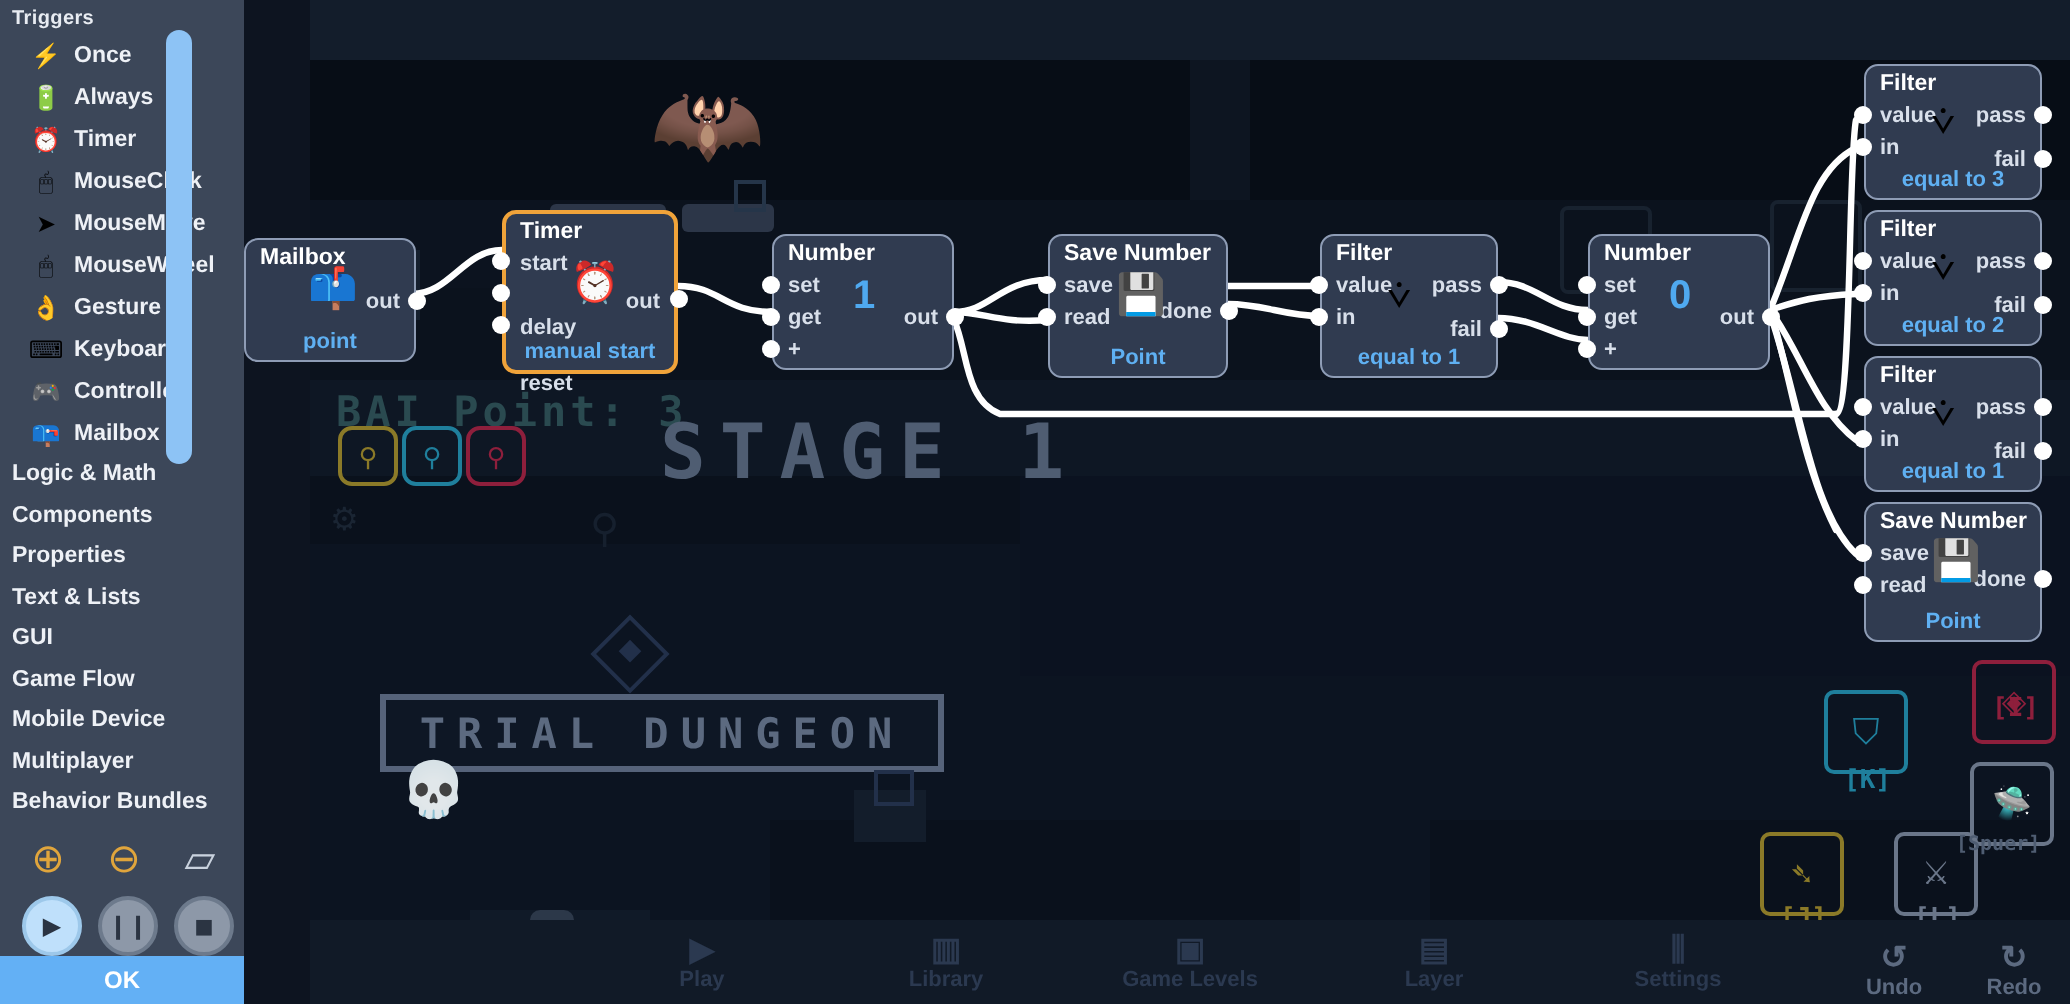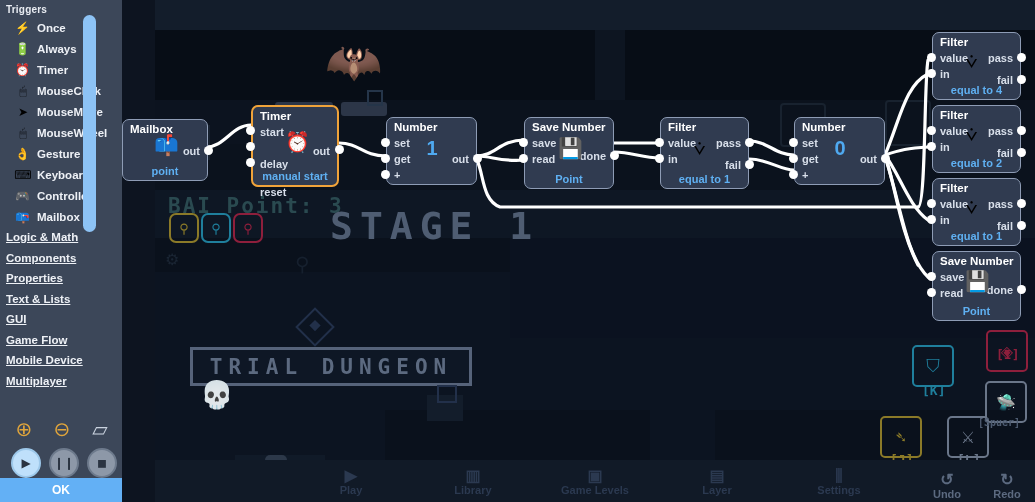--- a/index.html
+++ b/index.html
@@ -31,21 +31,21 @@
   
   #sidebar{position:absolute;left:0;top:0;width:122px;height:478px;
            background:#3c4759;z-index:30;}
   #sidebar .secthead{color:#e8ecf2;font-size:10px;font-weight:bold;
                      padding:4px 0 2px 6px;letter-spacing:.2px;}
   .trigrow{display:flex;align-items:center;height:21px;padding-left:14px;}
   .trigrow .ic{width:18px;height:15px;display:flex;align-items:center;
                justify-content:center;font-size:12px;margin-right:5px;}
   .trigrow .tx{color:#eef1f6;font-size:11.5px;font-weight:bold;}
   .catrow{color:#eef1f6;font-size:11.5px;font-weight:bold;height:20.5px;
-          padding-left:6px;display:flex;align-items:center;text-decoration:underline;}
+          padding-left:6px;display:flex;align-items:center;}
   #scrollbar{position:absolute;left:83px;top:15px;width:13px;height:217px;
              border-radius:7px;background:#8dc3f5;z-index:31;}
 
   #toolrow{position:absolute;left:0;top:415px;width:122px;height:30px;}
   #playrow{position:absolute;left:0;top:447px;width:122px;height:31px;}
   .rbtn{position:absolute;width:28px;height:28px;}
   .circbtn{position:absolute;width:26px;height:26px;border-radius:50%;
            background:#8d98a8;border:2px solid #6d7a8c;
            display:flex;align-items:center;justify-content:center;
            color:#2b3442;font-size:12px;}
@@ -247,21 +247,21 @@
       <div class="dot" style="left: 927px; top: 69px;"></div>
       <div class="dot" style="left: 1017px; top: 53px;"></div>
       <div class="dot" style="left: 1017px; top: 75px;"></div>
       <div class="node" style="left: 932px; top: 32px; width: 89px; height: 68px;">
         <div class="ttl">Filter</div>
         <div class="port" style="left: 7px; top: 19px;">value</div>
         <div class="port" style="left: 7px; top: 35px;">in</div>
         <div class="port r" style="right: 7px; top: 19px; position: absolute;">pass</div>
         <div class="port r" style="right: 7px; top: 41px; position: absolute;">fail</div>
         <div class="nico" style="left: 32.5px; top: 18px;">⩒</div>
-        <div class="sub" style="left: 0px; bottom: 3px;">equal to 4</div>
+        <div class="sub" style="left: 0px; bottom: 3px;">equal to 3</div>
       </div>
       <div class="dot" style="left: 927px; top: 126px;"></div>
       <div class="dot" style="left: 927px; top: 142px;"></div>
       <div class="dot" style="left: 1017px; top: 126px;"></div>
       <div class="dot" style="left: 1017px; top: 148px;"></div>
       <div class="node" style="left: 932px; top: 105px; width: 89px; height: 68px;">
         <div class="ttl">Filter</div>
         <div class="port" style="left: 7px; top: 19px;">value</div>
         <div class="port" style="left: 7px; top: 35px;">in</div>
         <div class="port r" style="right: 7px; top: 19px; position: absolute;">pass</div>
@@ -374,20 +374,21 @@
       </div>
     <div id="catlist">
         <div class="catrow">Logic &amp; Math</div>
         <div class="catrow">Components</div>
         <div class="catrow">Properties</div>
         <div class="catrow">Text &amp; Lists</div>
         <div class="catrow">GUI</div>
         <div class="catrow">Game Flow</div>
         <div class="catrow">Mobile Device</div>
         <div class="catrow">Multiplayer</div>
+        <div class="catrow">Behavior Bundles</div>
       </div>
     <div id="toolrow">
         <div class="rbtn" style="left: 10px; top: 0px; display: flex; align-items: center; justify-content: center; color: rgb(224, 165, 60); font-size: 20px;">⊕</div>
         <div class="rbtn" style="left: 48px; top: 0px; display: flex; align-items: center; justify-content: center; color: rgb(224, 165, 60); font-size: 20px;">⊖</div>
         <div class="rbtn" style="left: 86px; top: 0px; display: flex; align-items: center; justify-content: center; color: rgb(201, 210, 222); font-size: 20px;">▱</div>
       </div>
     <div id="playrow">
         <div class="circbtn on" style="left: 11px; top: 1px;">▶</div>
         <div class="circbtn" style="left: 49px; top: 1px;">❙❙</div>
         <div class="circbtn" style="left: 87px; top: 1px;">◼</div>

